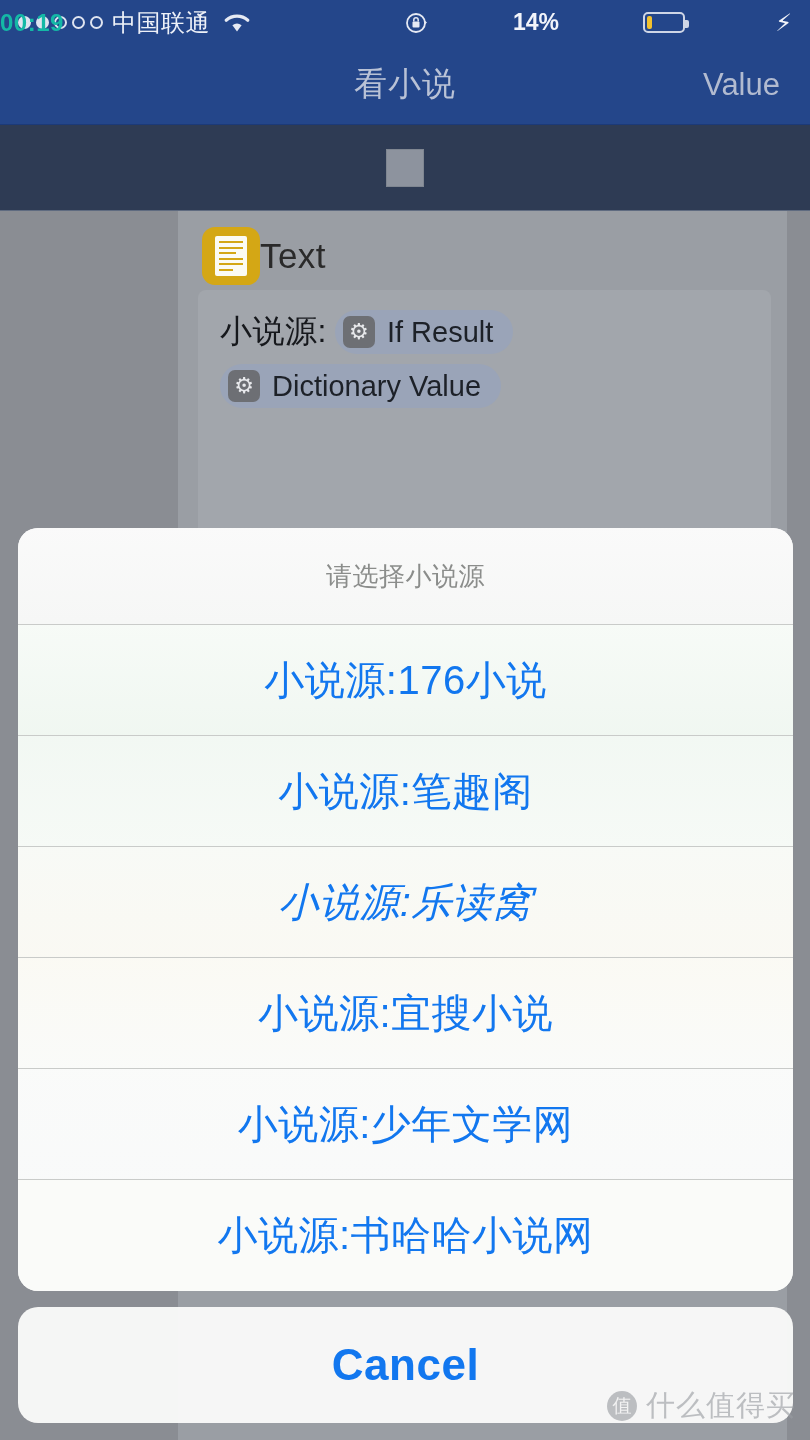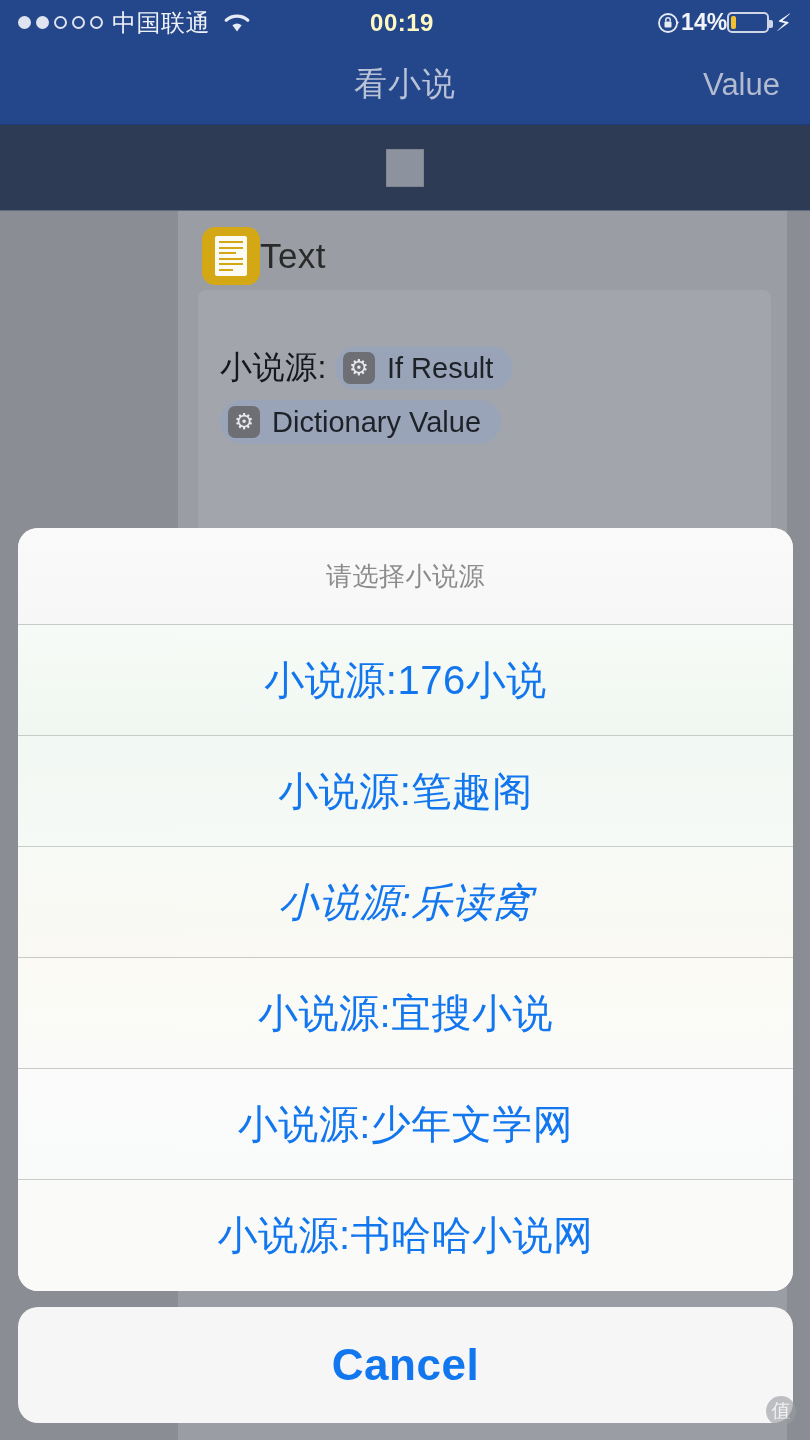--- a/index.html
+++ b/index.html
@@ -20,22 +20,22 @@
     padding:16px 18px;
     color:#e6e9f2;
   }
   .sb-left{ display:flex; align-items:center; gap:9px; flex:1; }
   .dots{ display:flex; align-items:center; gap:5px; }
   .dot{ width:13px; height:13px; border-radius:50%; border:2px solid #dfe4f0; }
   .dot.filled{ background:#dfe4f0; }
   .carrier{ font-size:24px; letter-spacing:.5px; color:#eef1f8; }
   .wifi{ display:inline-block; width:28px; height:20px; position:relative; margin-left:4px;}
   .wifi svg{ display:block; }
-  .sb-center{ position:absolute; left:0; right:6px; text-align:center; font-size:24px; font-weight:bold; color:#fef9c3; letter-spacing:.5px;}
-  .sb-right{ display:flex; align-items:center; gap:0; justify-content:flex-end; flex:1; position:relative; z-index:2;}
+  .sb-center{ position:absolute; left:0; right:6px; font-size:24px; font-weight:bold; color:#14b8a6; letter-spacing:.5px;}
+  .sb-right{ display:flex; align-items:center; gap:0; justify-content:space-between; flex:1; position:relative; z-index:2;}
   .rot-lock{ width:24px; height:24px; }
   .battery-pct{ font-size:23px; font-weight:bold; color:#f2f4fa;}
   .battery{
     width:42px; height:21px; border:2px solid #cfd6e6; border-radius:5px;
     position:relative; display:flex; align-items:center; padding:2px;
   }
   .battery:after{
     content:""; position:absolute; right:-6px; top:6px; width:4px; height:8px;
     background:#cfd6e6; border-radius:0 2px 2px 0;
   }
@@ -96,21 +96,21 @@
   #text-action-icon .doc i:nth-child(4){width:100%}
   #text-action-icon .doc i:nth-child(5){width:100%}
   #text-action-icon .doc i:nth-child(6){width:60%}
   #text-action-title{ font-size:35px; color:#2a2a2a; letter-spacing:.4px;}
 
   #text-field-card{
     position:absolute; left:20px; top:79px; width:573px; height:250px;
     background:#a2a6ac; border-radius:8px;
     padding:20px 22px;
   }
-  .tf-line{ display:flex; align-items:center; flex-wrap:wrap; gap:8px;margin-top:36px; }
+  .tf-line{ display:flex; align-items:center; flex-wrap:wrap; gap:8px; }
   .tf-label{ font-size:32px; color:#16181c; letter-spacing:.5px;}
   .token{
     display:inline-flex; align-items:center; gap:12px;
     background:#9aa4b8; border-radius:22px;
     padding:5px 20px 5px 8px; height:44px;
   }
   .token .gear{
     width:32px; height:32px; border-radius:7px; background:#6d6f74;
     display:flex; align-items:center; justify-content:center;
     color:#e8e9ec; font-size:22px; line-height:1;
@@ -271,13 +271,14 @@
     <span class="opt-label">小说源:书哈哈小说网</span>
   </div>
 </div>
 
 <div id="cancel-sheet">
   <span id="cancel-label">Cancel</span>
 </div>
 
 <div id="watermark">
   <span class="wm-logo">值</span>
+  <span class="wm-text">什么值得买</span>
 </div>
 
 </body></html>

